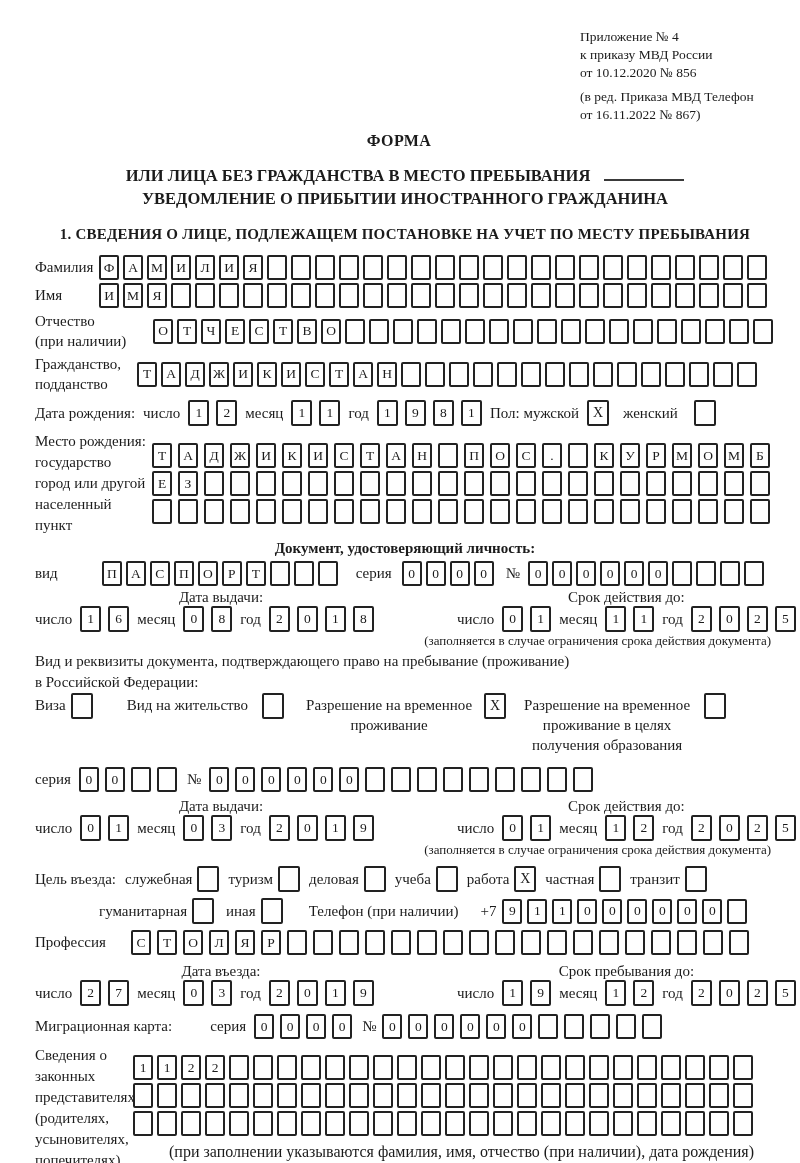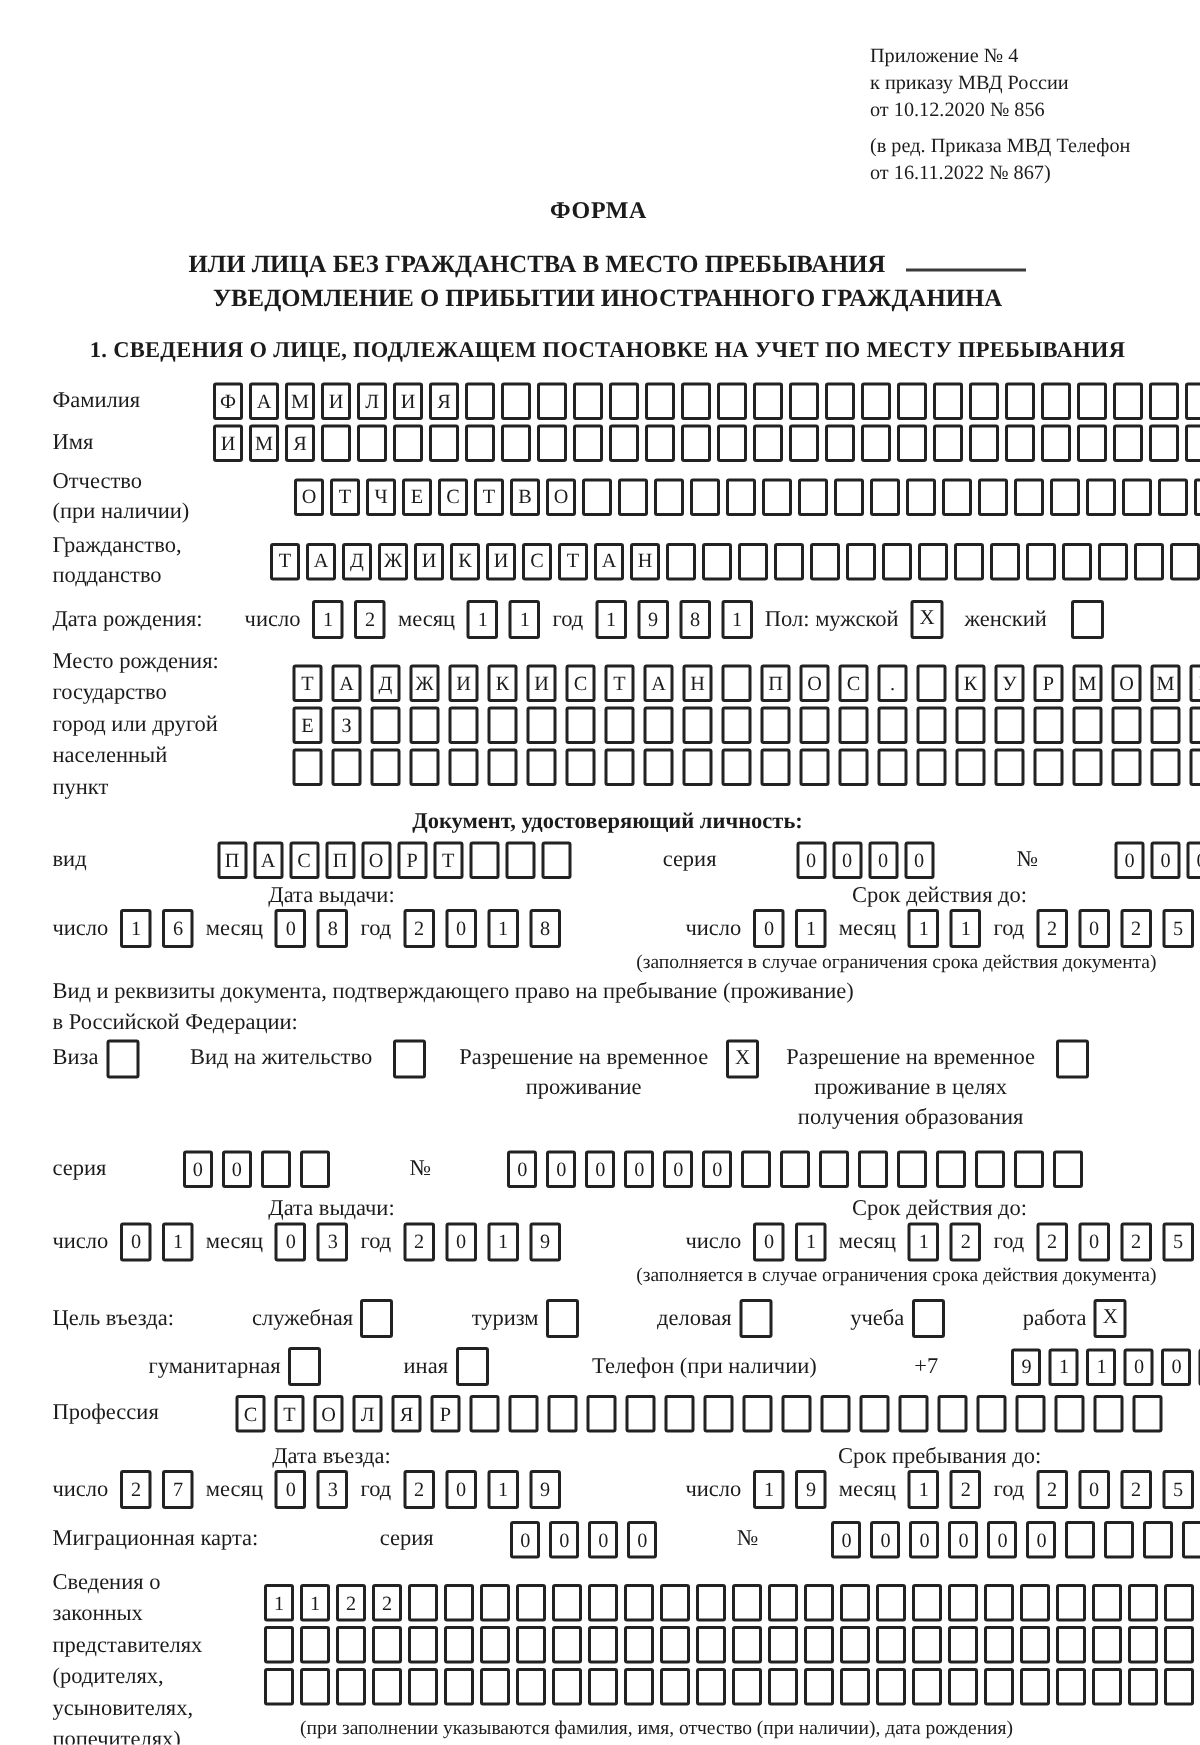--- a/index.html
+++ b/index.html
@@ -9,21 +9,21 @@
     font-family:"Liberation Serif","DejaVu Serif",serif;
     color:#1b1b1b; padding:28px 25px 0 35px;
   }
   .hdr { margin-left:auto; width:195px; font-size:13.5px; line-height:18px; }
   .hdr .part2 { margin-top:6px; }
   .forma { text-align:center; font-weight:bold; font-size:16px; margin-top:8px; padding-right:12px; letter-spacing:.4px; }
   .title { text-align:center; font-weight:bold; font-size:16.5px; line-height:23px; margin-top:14px; }
   .blank-line { display:inline-block; width:80px; border-bottom:2.5px solid #3a3a3a; height:14px; margin-left:14px; }
   .sect { text-align:center; font-weight:bold; font-size:15px; margin-top:16px; margin-bottom:12px; letter-spacing:.2px; }
 
-  .frow { display:flex; align-items:center; margin-bottom:3px;gap:43px; }
+  .frow { display:flex; align-items:center; margin-bottom:3px; }
   .frow.top { align-items:center; }
   .lbl { font-size:15px; white-space:nowrap; }
   .w64 { width:64px; flex:none; }
   .lblcol { flex:none; font-size:15px; line-height:20px; }
   .cells { display:flex; gap:4px; flex:none; }
   .cells.g6 { gap:6px; }
   .cell {
     width:20px; height:25px; flex:none; background:#fff;
     border:2px solid #222; border-radius:2px;
     display:flex; align-items:center; justify-content:center;
@@ -38,21 +38,21 @@
   .dp-right { flex:1; padding-left:50px; }
   .dp-head { text-align:center; font-size:15px; height:17px; }
   .dp-line { display:flex; align-items:center; gap:8px; }
   .note { text-align:right; font-size:13px; padding-right:4px; margin-top:1px; }
   .intro { font-size:15px; margin-top:4px; }
   .permits { display:flex; align-items:flex-start; margin-top:4px; }
   .permits .pl { font-size:15px; line-height:20px; text-align:center; }
   .permits .cells { margin-top:-2px; }
   .opt { display:flex; align-items:center; gap:5px; margin-left:9px; }
   .opt:first-of-type { margin-left:8px; }
-  .repnote { font-size:13px; margin-top:4px; margin-left:24px; }
+  .repnote { font-size:16px; margin-top:4px; margin-left:36px; }
   .mt6 { margin-top:6px; } .mt8 { margin-top:8px; } .mt12 { margin-top:12px; }
 </style>
 </head>
 <body>
 
 <div class="hdr">
   <div>Приложение № 4</div>
   <div>к приказу МВД России</div>
   <div>от 10.12.2020 № 856</div>
   <div class="part2">
@@ -201,21 +201,21 @@
       <span class="cell"></span>
       <span class="cell"></span>
       <span class="cell"></span>
       <span class="cell"></span>
       <span class="cell"></span>
       <span class="cell"></span>
     </span>
 </div>
 
 <div class="frow mt6" style="gap:8px">
-  <span class="lbl" style="margin-right:20px">Дата рождения:</span>
+  <span class="lbl" style="margin-right:0">Дата рождения:</span>
   <span class="lbl">число</span>
   <span class="cells dt">
       <span class="cell">1</span>
       <span class="cell">2</span>
     </span>
   <span class="lbl">месяц</span>
   <span class="cells dt">
       <span class="cell">1</span>
       <span class="cell">1</span>
     </span>

